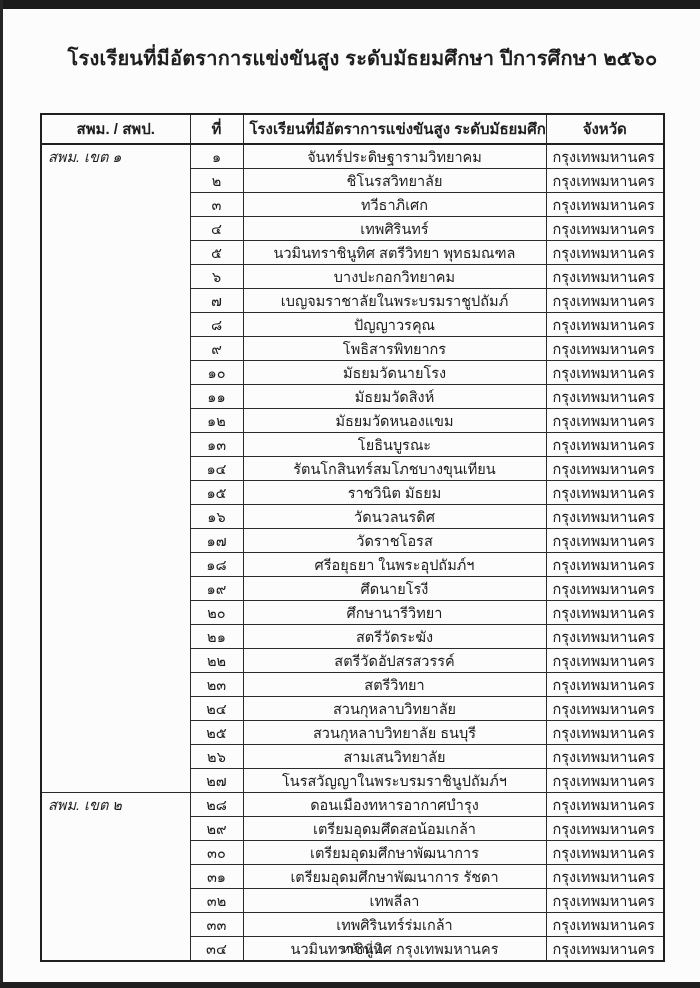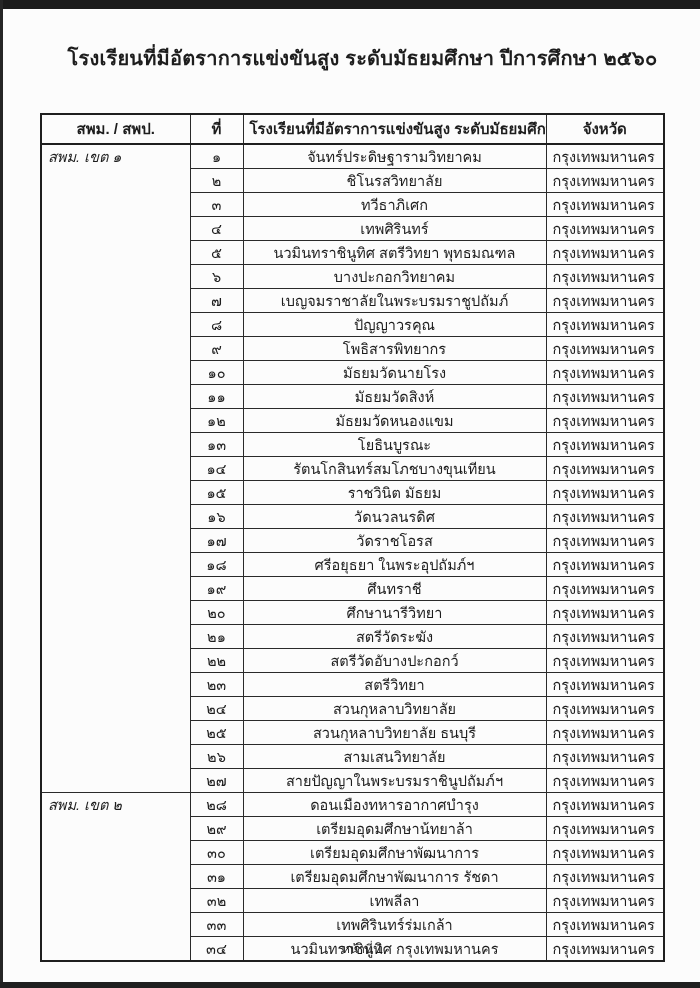--- a/index.html
+++ b/index.html
@@ -172,36 +172,36 @@
           <td class="school-cell">วัดราชโอรส</td>
           <td class="prov-cell">กรุงเทพมหานคร</td>
         </tr>
         <tr>
           <td class="no-cell">๑๘</td>
           <td class="school-cell">ศรีอยุธยา ในพระอุปถัมภ์ฯ</td>
           <td class="prov-cell">กรุงเทพมหานคร</td>
         </tr>
         <tr>
           <td class="no-cell">๑๙</td>
-          <td class="school-cell">ศึนทราชี</td>
+          <td class="school-cell">ศึดนายโรงี</td>
           <td class="prov-cell">กรุงเทพมหานคร</td>
         </tr>
         <tr>
           <td class="no-cell">๒๐</td>
           <td class="school-cell">ศึกษานารีวิทยา</td>
           <td class="prov-cell">กรุงเทพมหานคร</td>
         </tr>
         <tr>
           <td class="no-cell">๒๑</td>
           <td class="school-cell">สตรีวัดระฆัง</td>
           <td class="prov-cell">กรุงเทพมหานคร</td>
         </tr>
         <tr>
           <td class="no-cell">๒๒</td>
-          <td class="school-cell">สตรีวัดอับางปะกอกว์</td>
+          <td class="school-cell">สตรีวัดอัปสรสวรรค์</td>
           <td class="prov-cell">กรุงเทพมหานคร</td>
         </tr>
         <tr>
           <td class="no-cell">๒๓</td>
           <td class="school-cell">สตรีวิทยา</td>
           <td class="prov-cell">กรุงเทพมหานคร</td>
         </tr>
         <tr>
           <td class="no-cell">๒๔</td>
           <td class="school-cell">สวนกุหลาบวิทยาลัย</td>
@@ -212,32 +212,32 @@
           <td class="school-cell">สวนกุหลาบวิทยาลัย ธนบุรี</td>
           <td class="prov-cell">กรุงเทพมหานคร</td>
         </tr>
         <tr>
           <td class="no-cell">๒๖</td>
           <td class="school-cell">สามเสนวิทยาลัย</td>
           <td class="prov-cell">กรุงเทพมหานคร</td>
         </tr>
         <tr>
           <td class="no-cell">๒๗</td>
-          <td class="school-cell">สายปัญญาในพระบรมราชินูปถัมภ์ฯ</td>
+          <td class="school-cell">โนรสวัญญาในพระบรมราชินูปถัมภ์ฯ</td>
           <td class="prov-cell">กรุงเทพมหานคร</td>
         </tr>
         <tr>
           <td class="group-cell" rowspan="7">สพม. เขต ๒</td>
           <td class="no-cell">๒๘</td>
           <td class="school-cell">ดอนเมืองทหารอากาศบำรุง</td>
           <td class="prov-cell">กรุงเทพมหานคร</td>
         </tr>
         <tr>
           <td class="no-cell">๒๙</td>
-          <td class="school-cell">เตรียมอุดมศึกษาน้ทยาล้า</td>
+          <td class="school-cell">เตรียมอุดมศึดสอน้อมเกล้า</td>
           <td class="prov-cell">กรุงเทพมหานคร</td>
         </tr>
         <tr>
           <td class="no-cell">๓๐</td>
           <td class="school-cell">เตรียมอุดมศึกษาพัฒนาการ</td>
           <td class="prov-cell">กรุงเทพมหานคร</td>
         </tr>
         <tr>
           <td class="no-cell">๓๑</td>
           <td class="school-cell">เตรียมอุดมศึกษาพัฒนาการ รัชดา</td>

